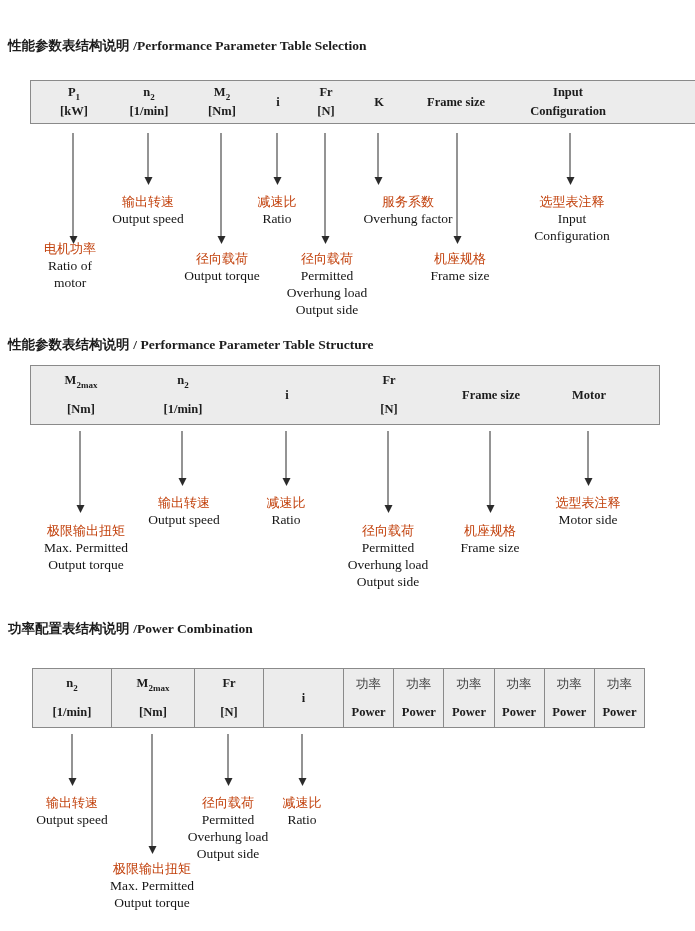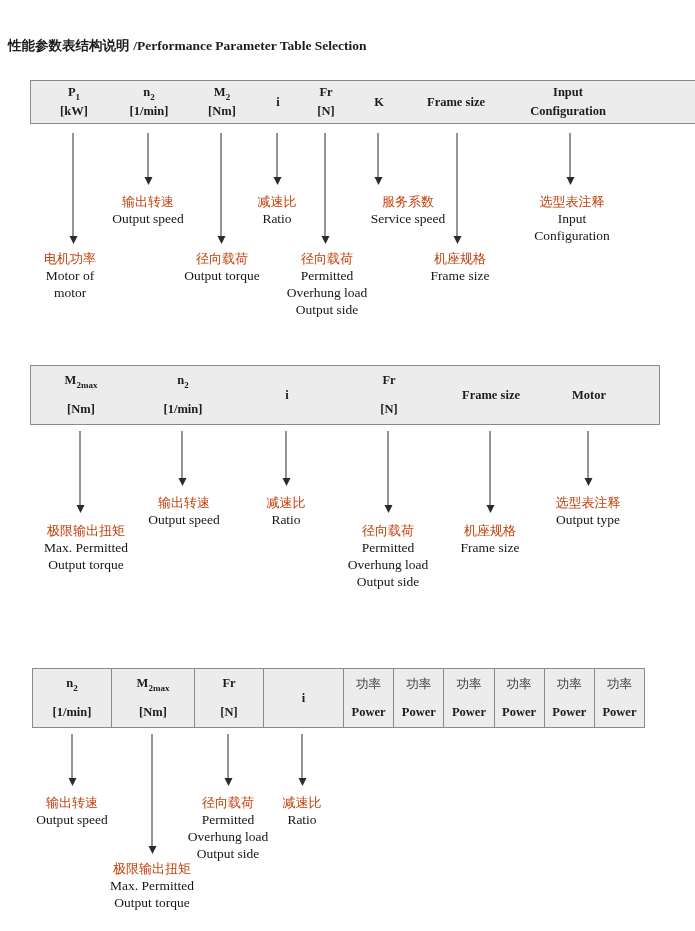--- a/index.html
+++ b/index.html
@@ -112,48 +112,51 @@
   <div class="callout" style="left:148px;top:193px;">
     <div class="zh">输出转速</div>
     <div class="en">Output speed</div>
   </div>
   <div class="callout" style="left:277px;top:193px;">
     <div class="zh">减速比</div>
     <div class="en">Ratio</div>
   </div>
   <div class="callout" style="left:377px;top:193px;margin-left:31px;">
     <div class="zh">服务系数</div>
-    <div class="en">Service speed</div>
+    <div class="en">Overhung factor</div>
   </div>
   <div class="callout" style="left:572px;top:193px;">
     <div class="zh">选型表注释</div>
     <div class="en">Input</div>
     <div class="en">Configuration</div>
   </div>
 
-  <div class="callout" style="left:70px;top:250px;">
+  <div class="callout" style="left:70px;top:240px;">
     <div class="zh">电机功率</div>
-    <div class="en">Motor of</div>
+    <div class="en">Ratio of</div>
     <div class="en">motor</div>
   </div>
   <div class="callout" style="left:222px;top:250px;">
     <div class="zh">径向载荷</div>
     <div class="en">Output torque</div>
   </div>
   <div class="callout" style="left:327px;top:250px;">
     <div class="zh">径向载荷</div>
     <div class="en">Permitted</div>
     <div class="en">Overhung load</div>
     <div class="en">Output side</div>
   </div>
   <div class="callout" style="left:460px;top:250px;">
     <div class="zh">机座规格</div>
     <div class="en">Frame size</div>
   </div>
 
+  <div class="heading" style="top:336px;">
+    <span class="zh">性能参数表结构说明 </span><span class="en">/ Performance Parameter Table Structure</span>
+  </div>
 
   <div class="box d2" style="left:30px;top:365px;width:630px;height:60px;">
     <div class="hcell" style="left:50px;">
       <span><span>M</span><sub>2max</sub></span>
       <span>[Nm]</span>
     </div>
     <div class="hcell" style="left:152px;">
       <span><span>n</span><sub>2</sub></span>
       <span>[1/min]</span>
     </div>
@@ -182,38 +185,41 @@
   <div class="callout" style="left:184px;top:494px;">
     <div class="zh">输出转速</div>
     <div class="en">Output speed</div>
   </div>
   <div class="callout" style="left:286px;top:494px;">
     <div class="zh">减速比</div>
     <div class="en">Ratio</div>
   </div>
   <div class="callout" style="left:588px;top:494px;">
     <div class="zh">选型表注释</div>
-    <div class="en">Output type</div>
+    <div class="en">Motor side</div>
   </div>
   <div class="callout" style="left:86px;top:522px;">
     <div class="zh">极限输出扭矩</div>
     <div class="en">Max. Permitted</div>
     <div class="en">Output  torque</div>
   </div>
   <div class="callout" style="left:388px;top:522px;">
     <div class="zh">径向载荷</div>
     <div class="en">Permitted</div>
     <div class="en">Overhung load</div>
     <div class="en">Output side</div>
   </div>
   <div class="callout" style="left:490px;top:522px;">
     <div class="zh">机座规格</div>
     <div class="en">Frame size</div>
   </div>
 
+  <div class="heading" style="top:620px;">
+    <span class="zh">功率配置表结构说明 </span><span class="en">/Power Combination</span>
+  </div>
 
   <div class="box" style="left:32px;top:668px;width:613px;height:60px;">
     <div class="t3row">
       <div class="t3cell" style="width:78px;">
         <span><span>n</span><sub>2</sub></span>
         <span>[1/min]</span>
       </div>
       <div class="t3cell" style="width:83px;">
         <span><span>M</span><sub>2max</sub></span>
         <span>[Nm]</span>

